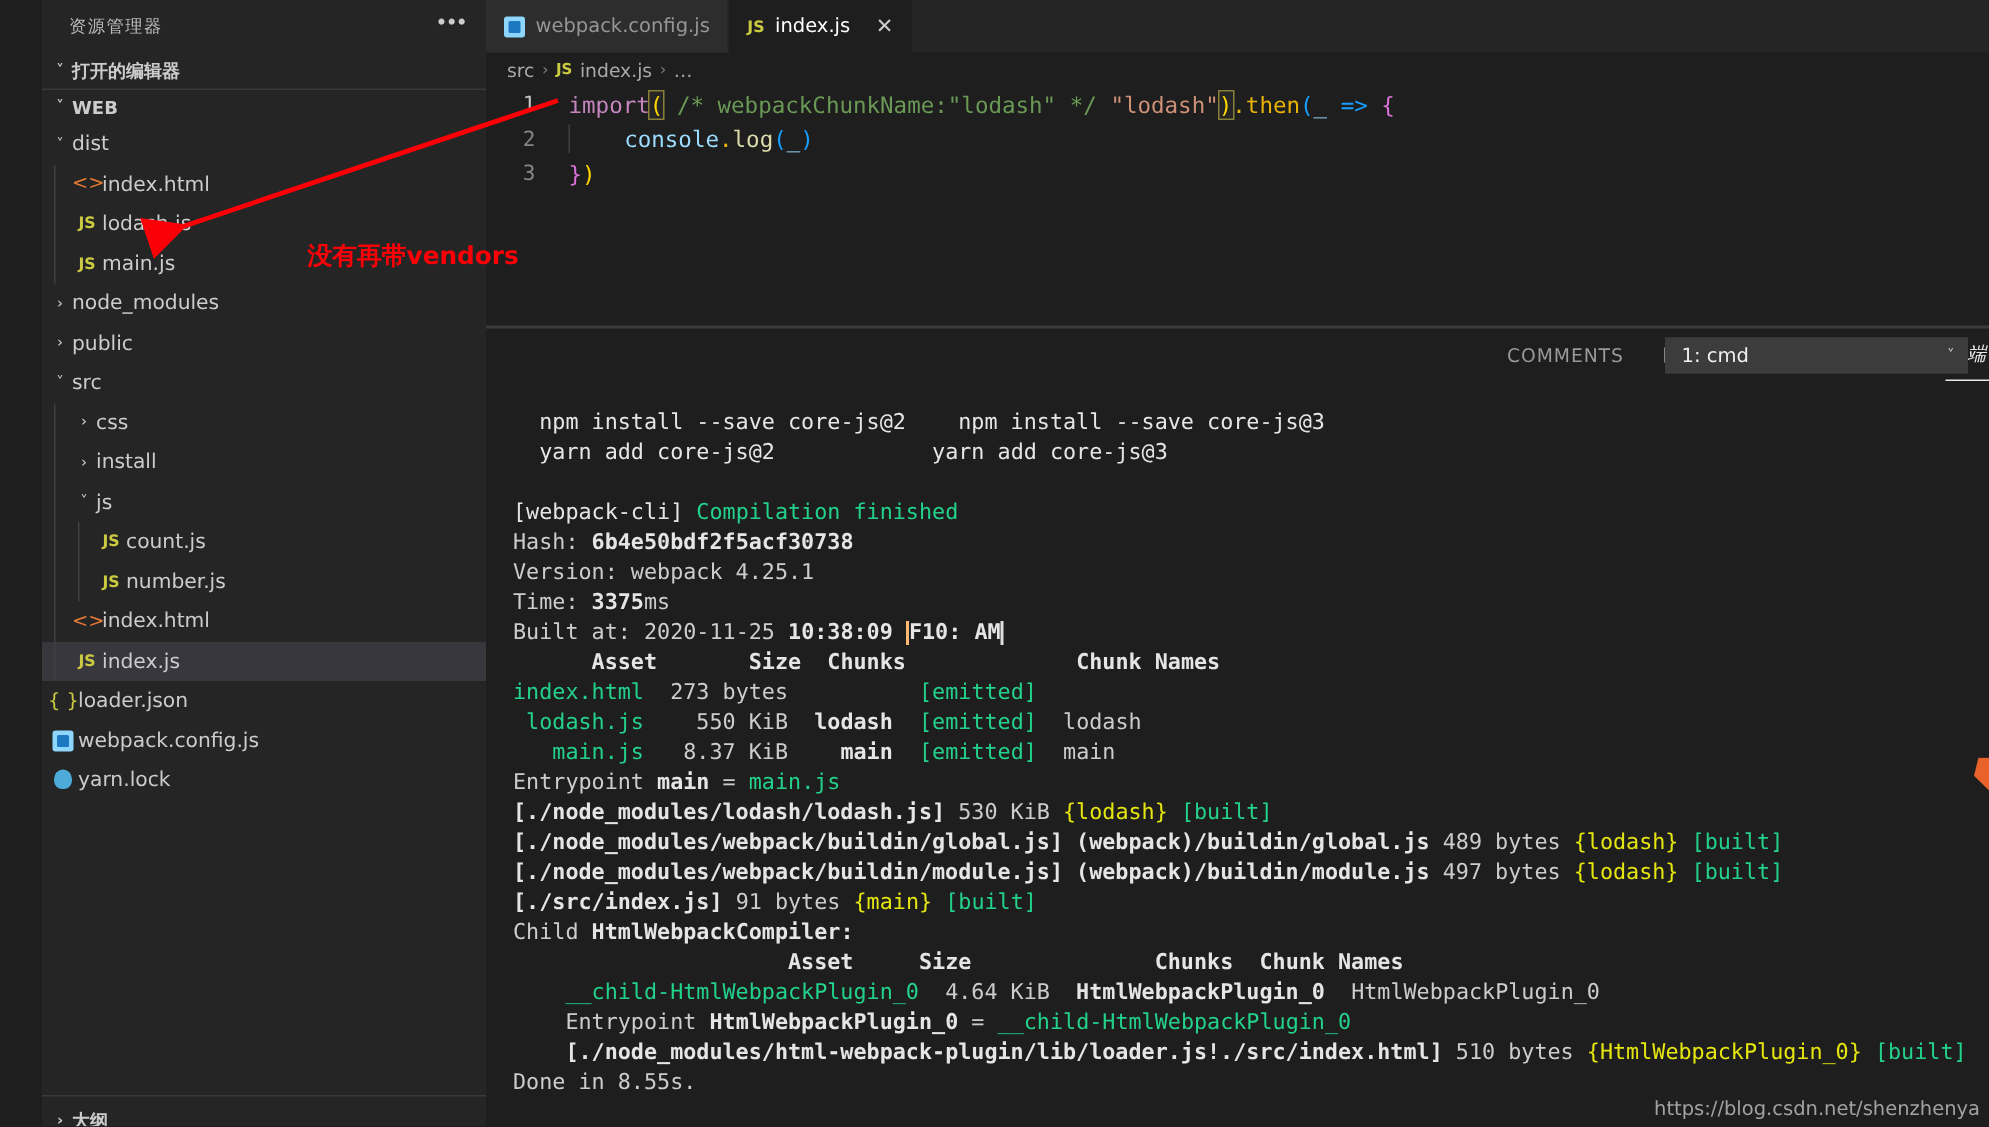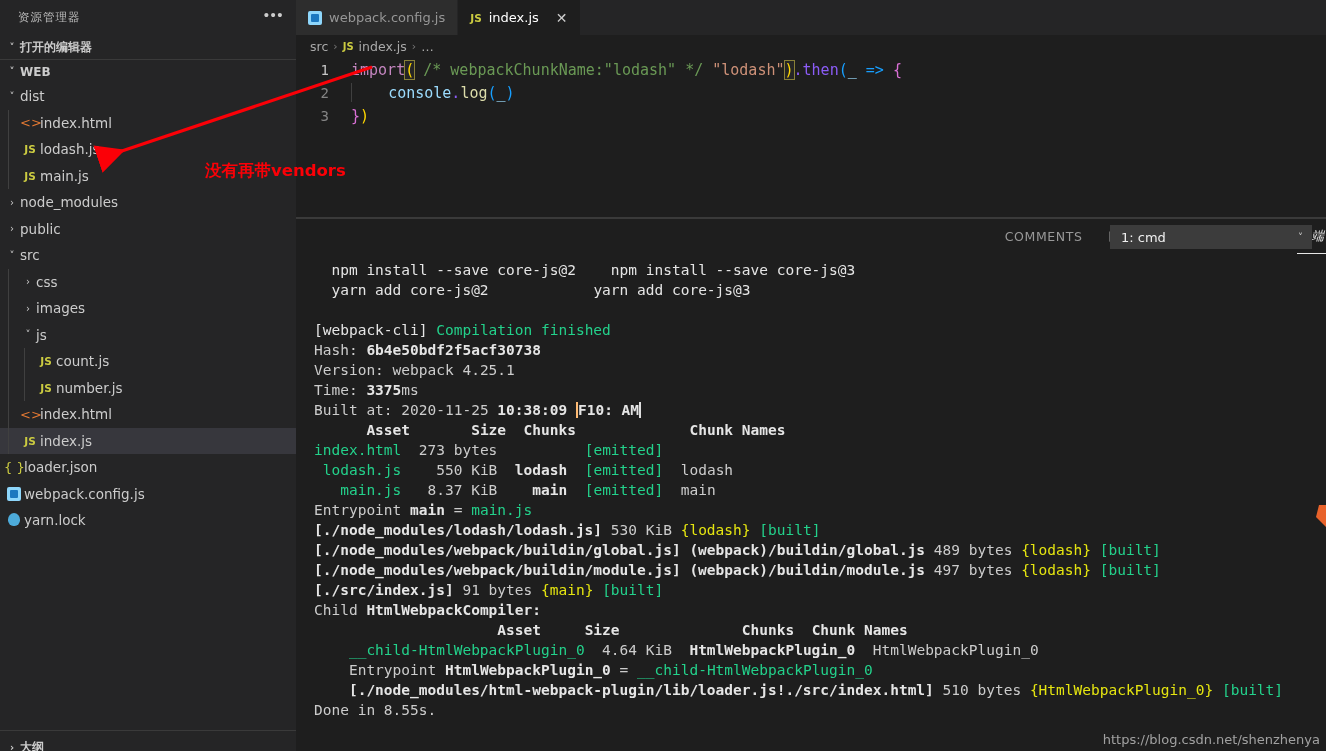--- a/index.html
+++ b/index.html
@@ -2,21 +2,21 @@
 <html><head>
 <meta charset="utf-8">
 <style>
   * { box-sizing: border-box; margin: 0; padding: 0; }
   html, body {
     width: 1326px; height: 751px;
     background: #1e1e1e;
     font-family: "Liberation Sans", sans-serif;
     overflow: hidden;
   }
-  .app { position: relative; width: 1326px; height: 751px; display: flex; background:#1e1e1e; }
+  .app { position: relative; width: 1326px; height: 751px; display: flex; background:#1e1e1e;padding-left:28px; }
 
   
   .sidebar {
     width: 296px; height: 751px;
     background: #252526;
     position: relative;
     flex: 0 0 296px;
     overflow: hidden;
   }
   .sb-title {
@@ -99,21 +99,21 @@
     color:#858585; font-size:14px;
   }
   .gutter.cur { color:#c6c6c6; }
   .codetext { position:relative; }
   .indent-guide { display:inline-block; width:0; border-left:1px solid #404040; height:19px; vertical-align:-4px; margin-right:0; }
 
   .kw      { color:#c586c0; }
   .cmt     { color:#6a9955; }
   .str     { color:#ce9178; }
   .fn      { color:#dcdcaa; }
-  .plain   { color:#8b5cf6; }
+  .plain   { color:#eab308; }
   .varname { color:#9cdcfe; }
   .brk-y   { color:#ffd700; }
   .brk-p   { color:#da70d6; }
   .brk-b   { color:#179fff; }
   .match-brace { outline:1px solid #888038; background:rgba(255,255,255,0.03); }
 
   .editor-underline { position:absolute; left:0; right:0; bottom:0; height:1px; background:#3a3a3a;}
 
   
   .panel { flex:1; display:flex; flex-direction:column; background:#1e1e1e; border-top:1px solid #3a3a3a; min-height:0;}
@@ -136,20 +136,21 @@
     font-size:13px; display:flex; align-items:center; justify-content:space-between;
     padding: 0 8px 0 10px; cursor:pointer; font-family:"DejaVu Sans", sans-serif;
   }
   .term-select .cv { font-size:10px; color:#cccccc; }
 
   .terminal {
     flex:1; overflow:hidden; padding: 6px 0 0 18px;
     font-family:"DejaVu Sans Mono", monospace;
     font-size:14.5px; line-height:20px; color:#cccccc;
     white-space:pre;
+    margin-top:12px;
   }
   .t-green { color:#23d18b; }
   .t-yellow { color:#e5e510; }
   .t-bold { font-weight:bold; color:#e5e5e5; }
   .t-white { color:#e5e5e5; }
   .t-cursor { border-left:2px solid #fdba74; border-right:2px solid #dddddd;}
 
   
   .anno-svg { position:absolute; left:0; top:0; width:1326px; height:751px; pointer-events:none; }
   .anno-text {
@@ -230,21 +231,21 @@
         <div class="row">
           <span class="guide" style="left: 8px;"></span>
           <span class="indent" style="width: 20px;"></span>
           <span class="twisty">›</span>
           <span class="lbl">css</span>
         </div>
         <div class="row">
           <span class="guide" style="left: 8px;"></span>
           <span class="indent" style="width: 20px;"></span>
           <span class="twisty">›</span>
-          <span class="lbl">images</span>
+          <span class="lbl">install</span>
         </div>
         <div class="row">
           <span class="guide" style="left: 8px;"></span>
           <span class="indent" style="width: 20px;"></span>
           <span class="twisty">˅</span>
           <span class="lbl">js</span>
         </div>
         <div class="row">
           <span class="guide" style="left: 8px;"></span>
           <span class="guide" style="left: 24px;"></span>

